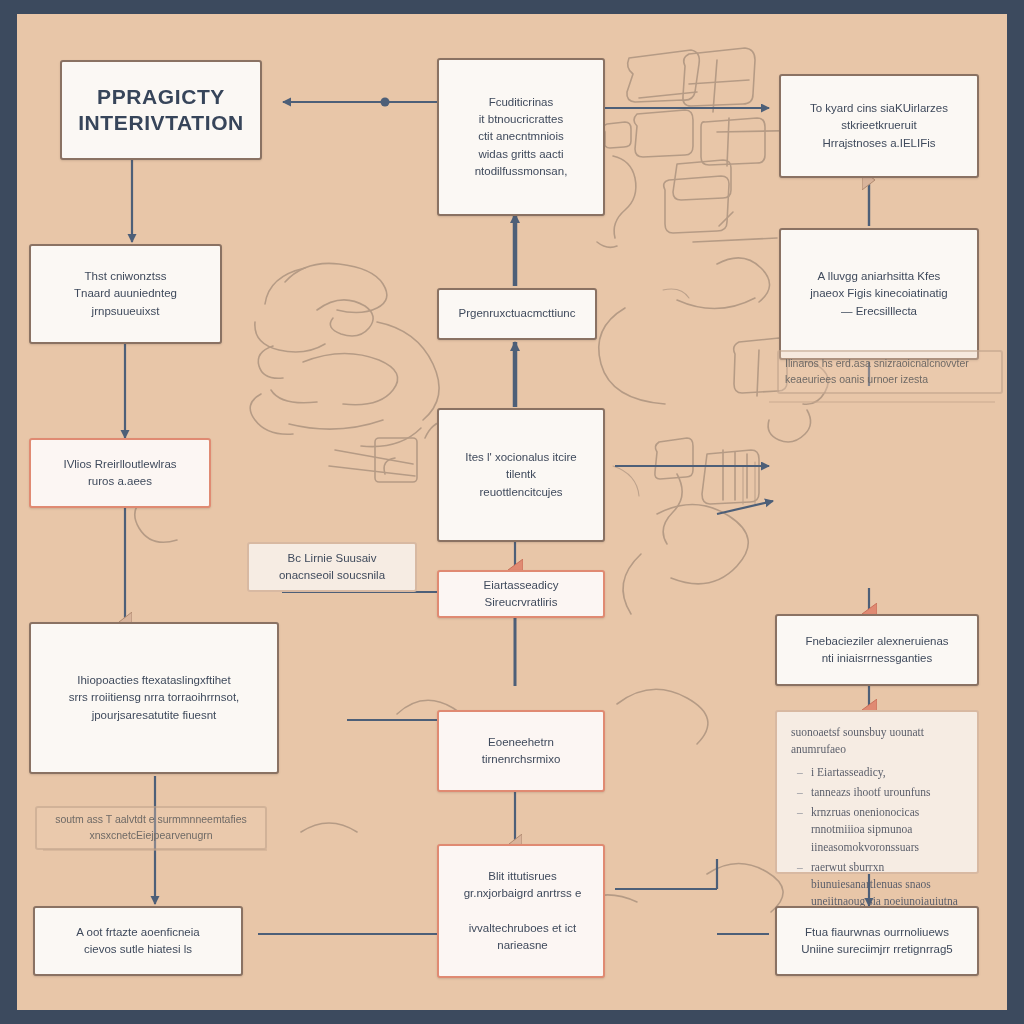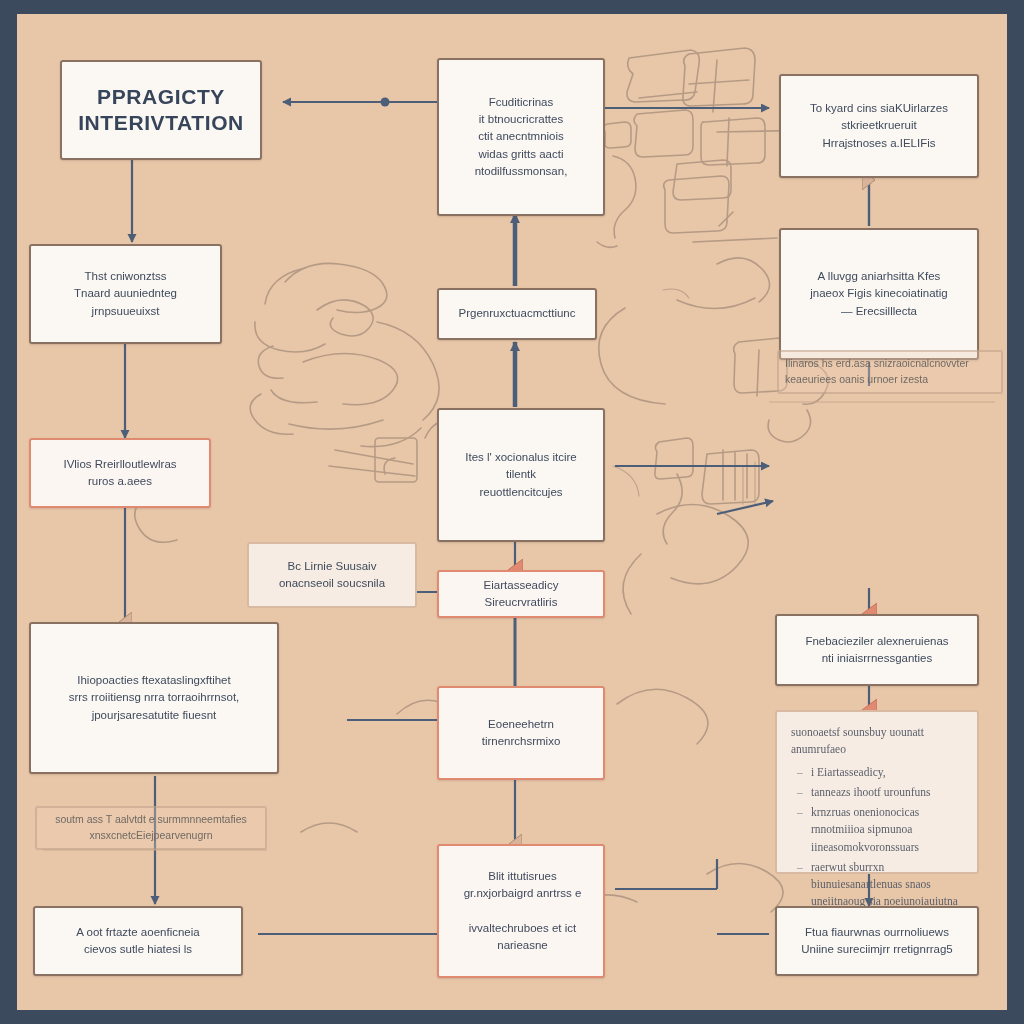--- a/index.html
+++ b/index.html
@@ -298,41 +298,41 @@
       <span class="txt">IVlios Rreirlloutlewlras
 ruros a.aees</span>
     </div>
 
     <div class="node small" style="left:420px; top:394px; width:168px; height:134px;">
       <span class="txt">Ites l' xocionalus itcire tilentk
 reuottlencitcujes</span>
     </div>
 
 
-    <div class="node plain small" style="left:230px; top:528px; width:170px; height:66px;">
+    <div class="node plain small" style="left:230px; top:528px; width:170px; height:50px;">
       <span class="txt">Bc Lirnie Suusaiv
 onacnseoil soucsnila</span>
     </div>
 
     <div class="node salmon small" style="left:420px; top:556px; width:168px; height:48px;">
       <span class="txt">Eiartasseadicy Sireucrvratliris</span>
     </div>
 
     <div class="node small" style="left:758px; top:600px; width:204px; height:72px;">
       <span class="txt">Fnebacieziler alexneruienas
 nti iniaisrrnessganties</span>
     </div>
 
     <div class="node small" style="left:12px; top:608px; width:250px; height:152px;">
       <span class="txt">Ihiopoacties ftexataslingxftihet
 srrs rroiitiensg nrra torraoihrrnsot,
 jpourjsaresatutite fiuesnt</span>
     </div>
 
-    <div class="node salmon small" style="left:420px; top:672px; width:168px; height:94px;">
+    <div class="node salmon small" style="left:420px; top:696px; width:168px; height:82px;">
       <span class="txt">Eoeneehetrn tirnenrchsrmixo</span>
     </div>
 
     <div class="node listbox plain" style="left:758px; top:696px; width:204px; height:164px;">
       <span class="lhead">suonoaetsf sounsbuy uounatt anumrufaeo</span>
       <ul>
         <li>i Eiartasseadicy,</li>
         <li>tanneazs ihootf urounfuns</li>
         <li>krnzruas onenionocicas rnnotmiiioa sipmunoa iineasomokvoronssuars</li>
         <li>raerwut sburrxn biunuiesanartlenuas snaos uneiitnaoug sia noeiunoiauiutna tarmbesnuntis</li>

